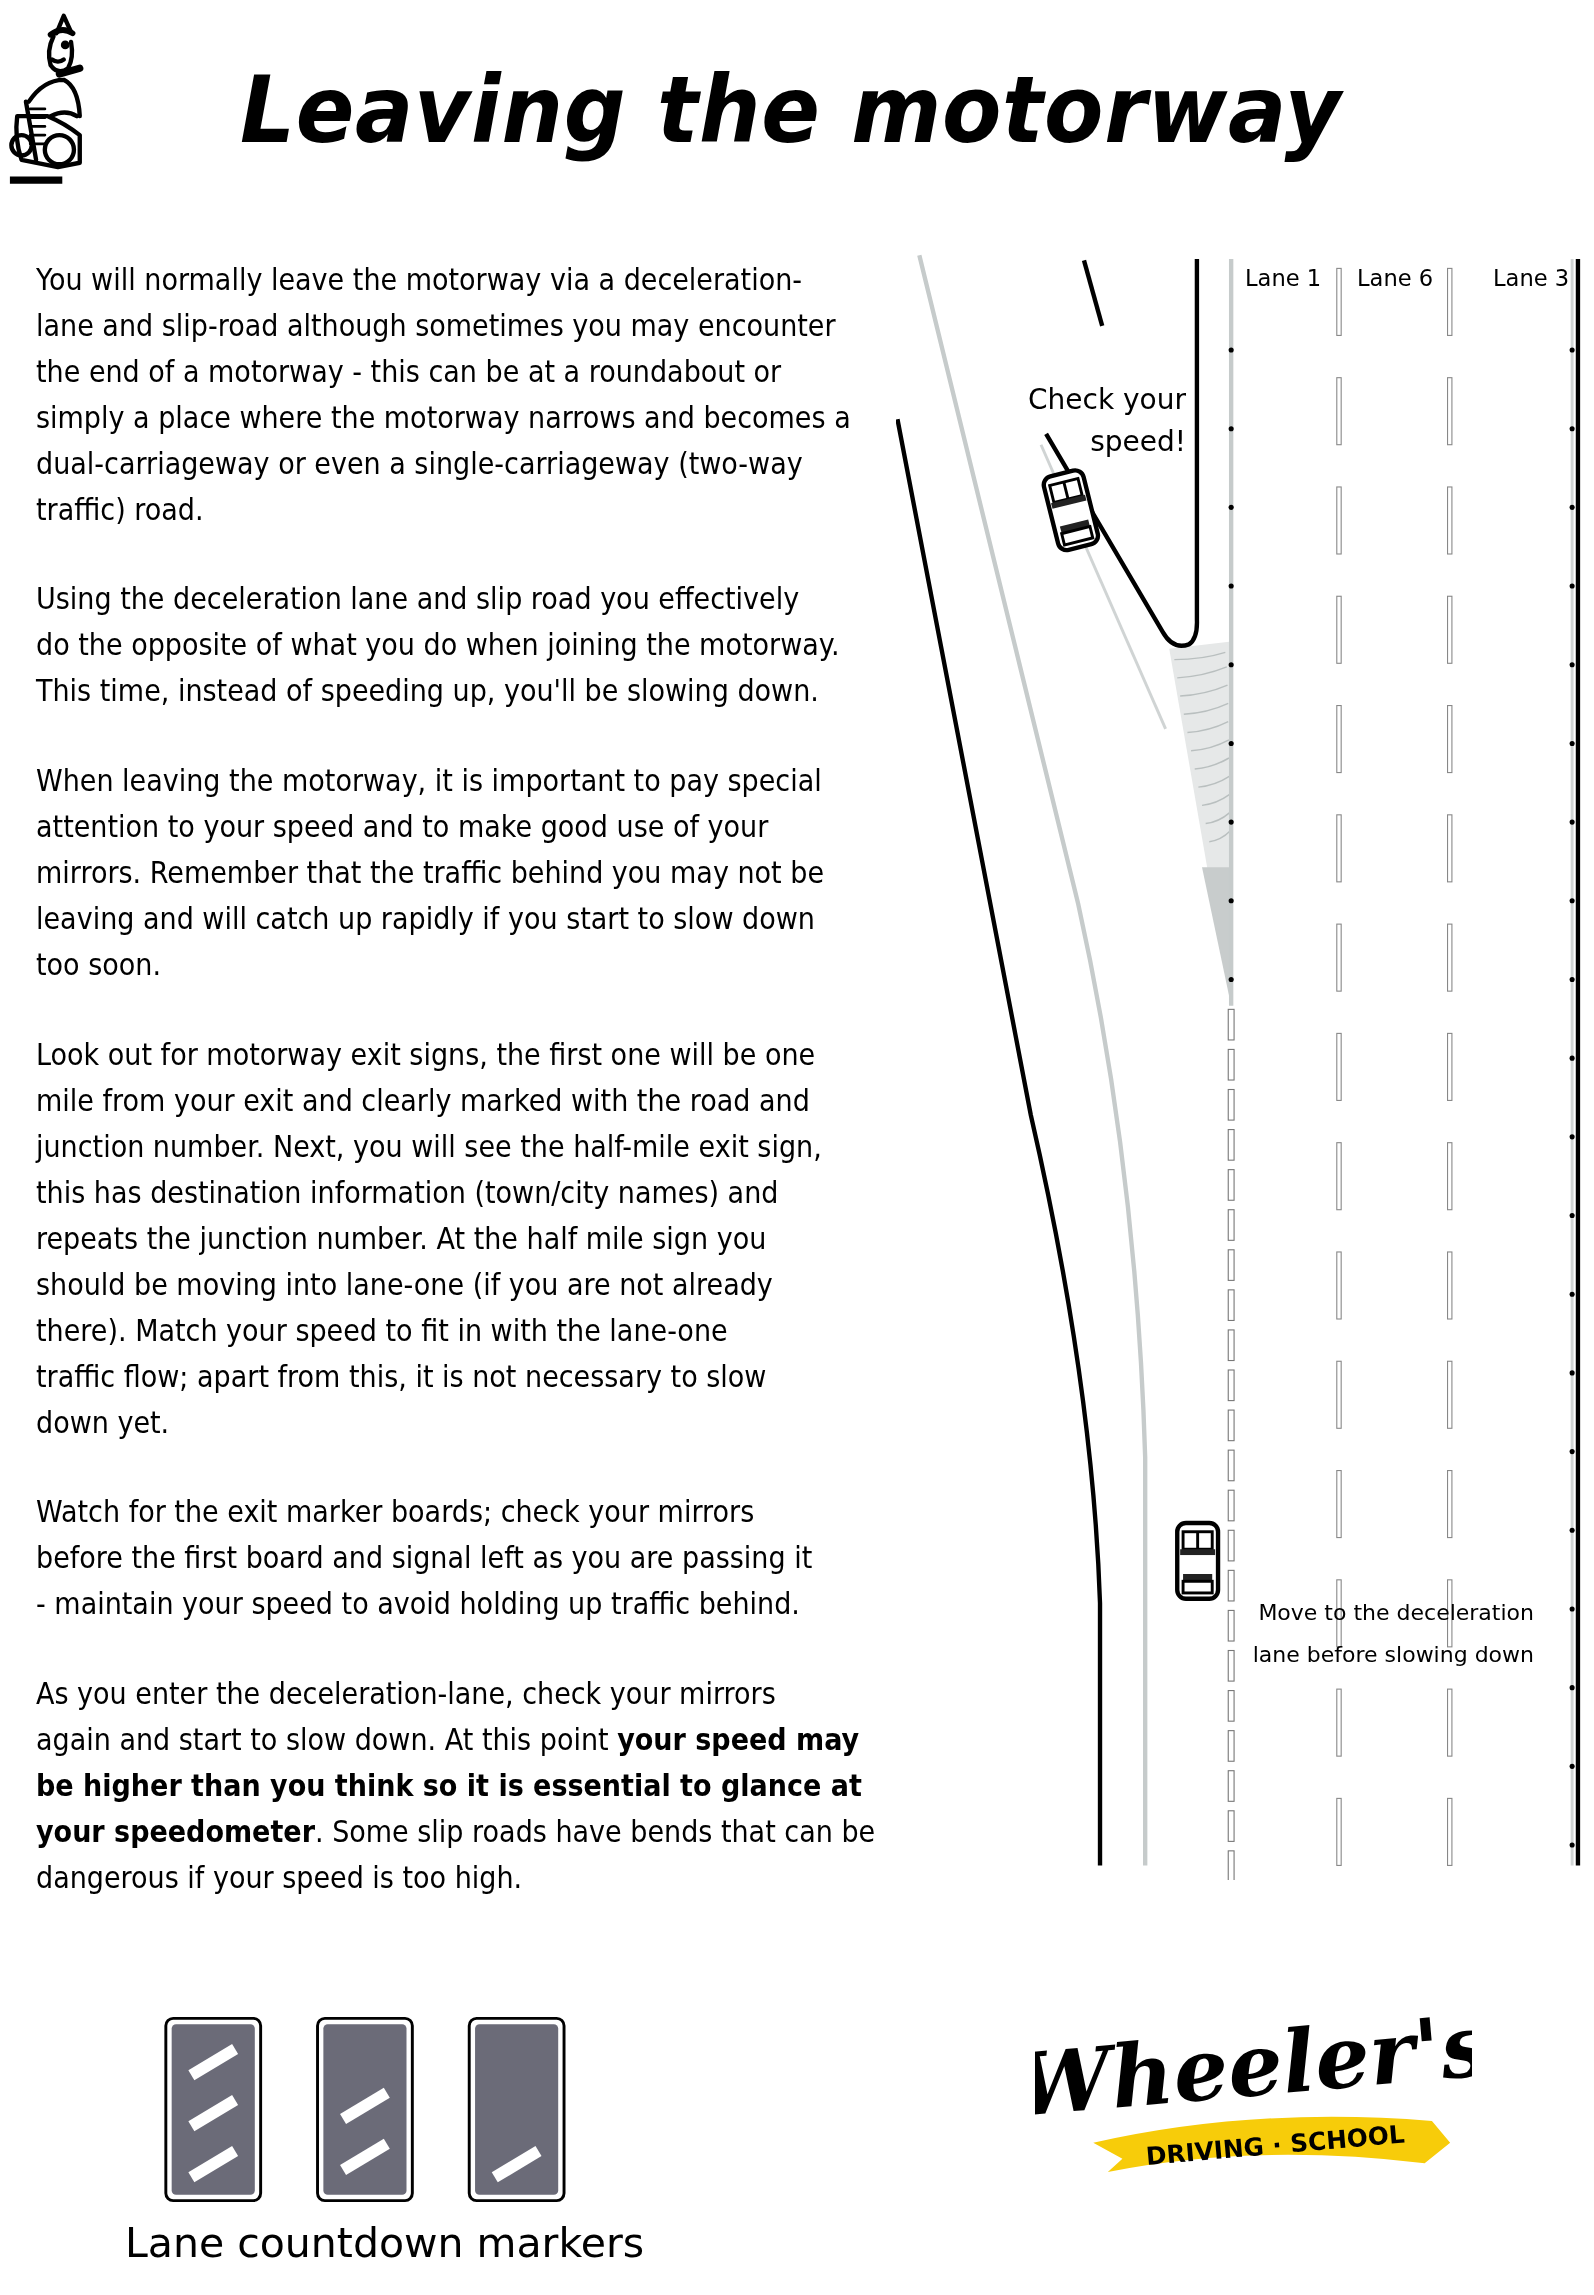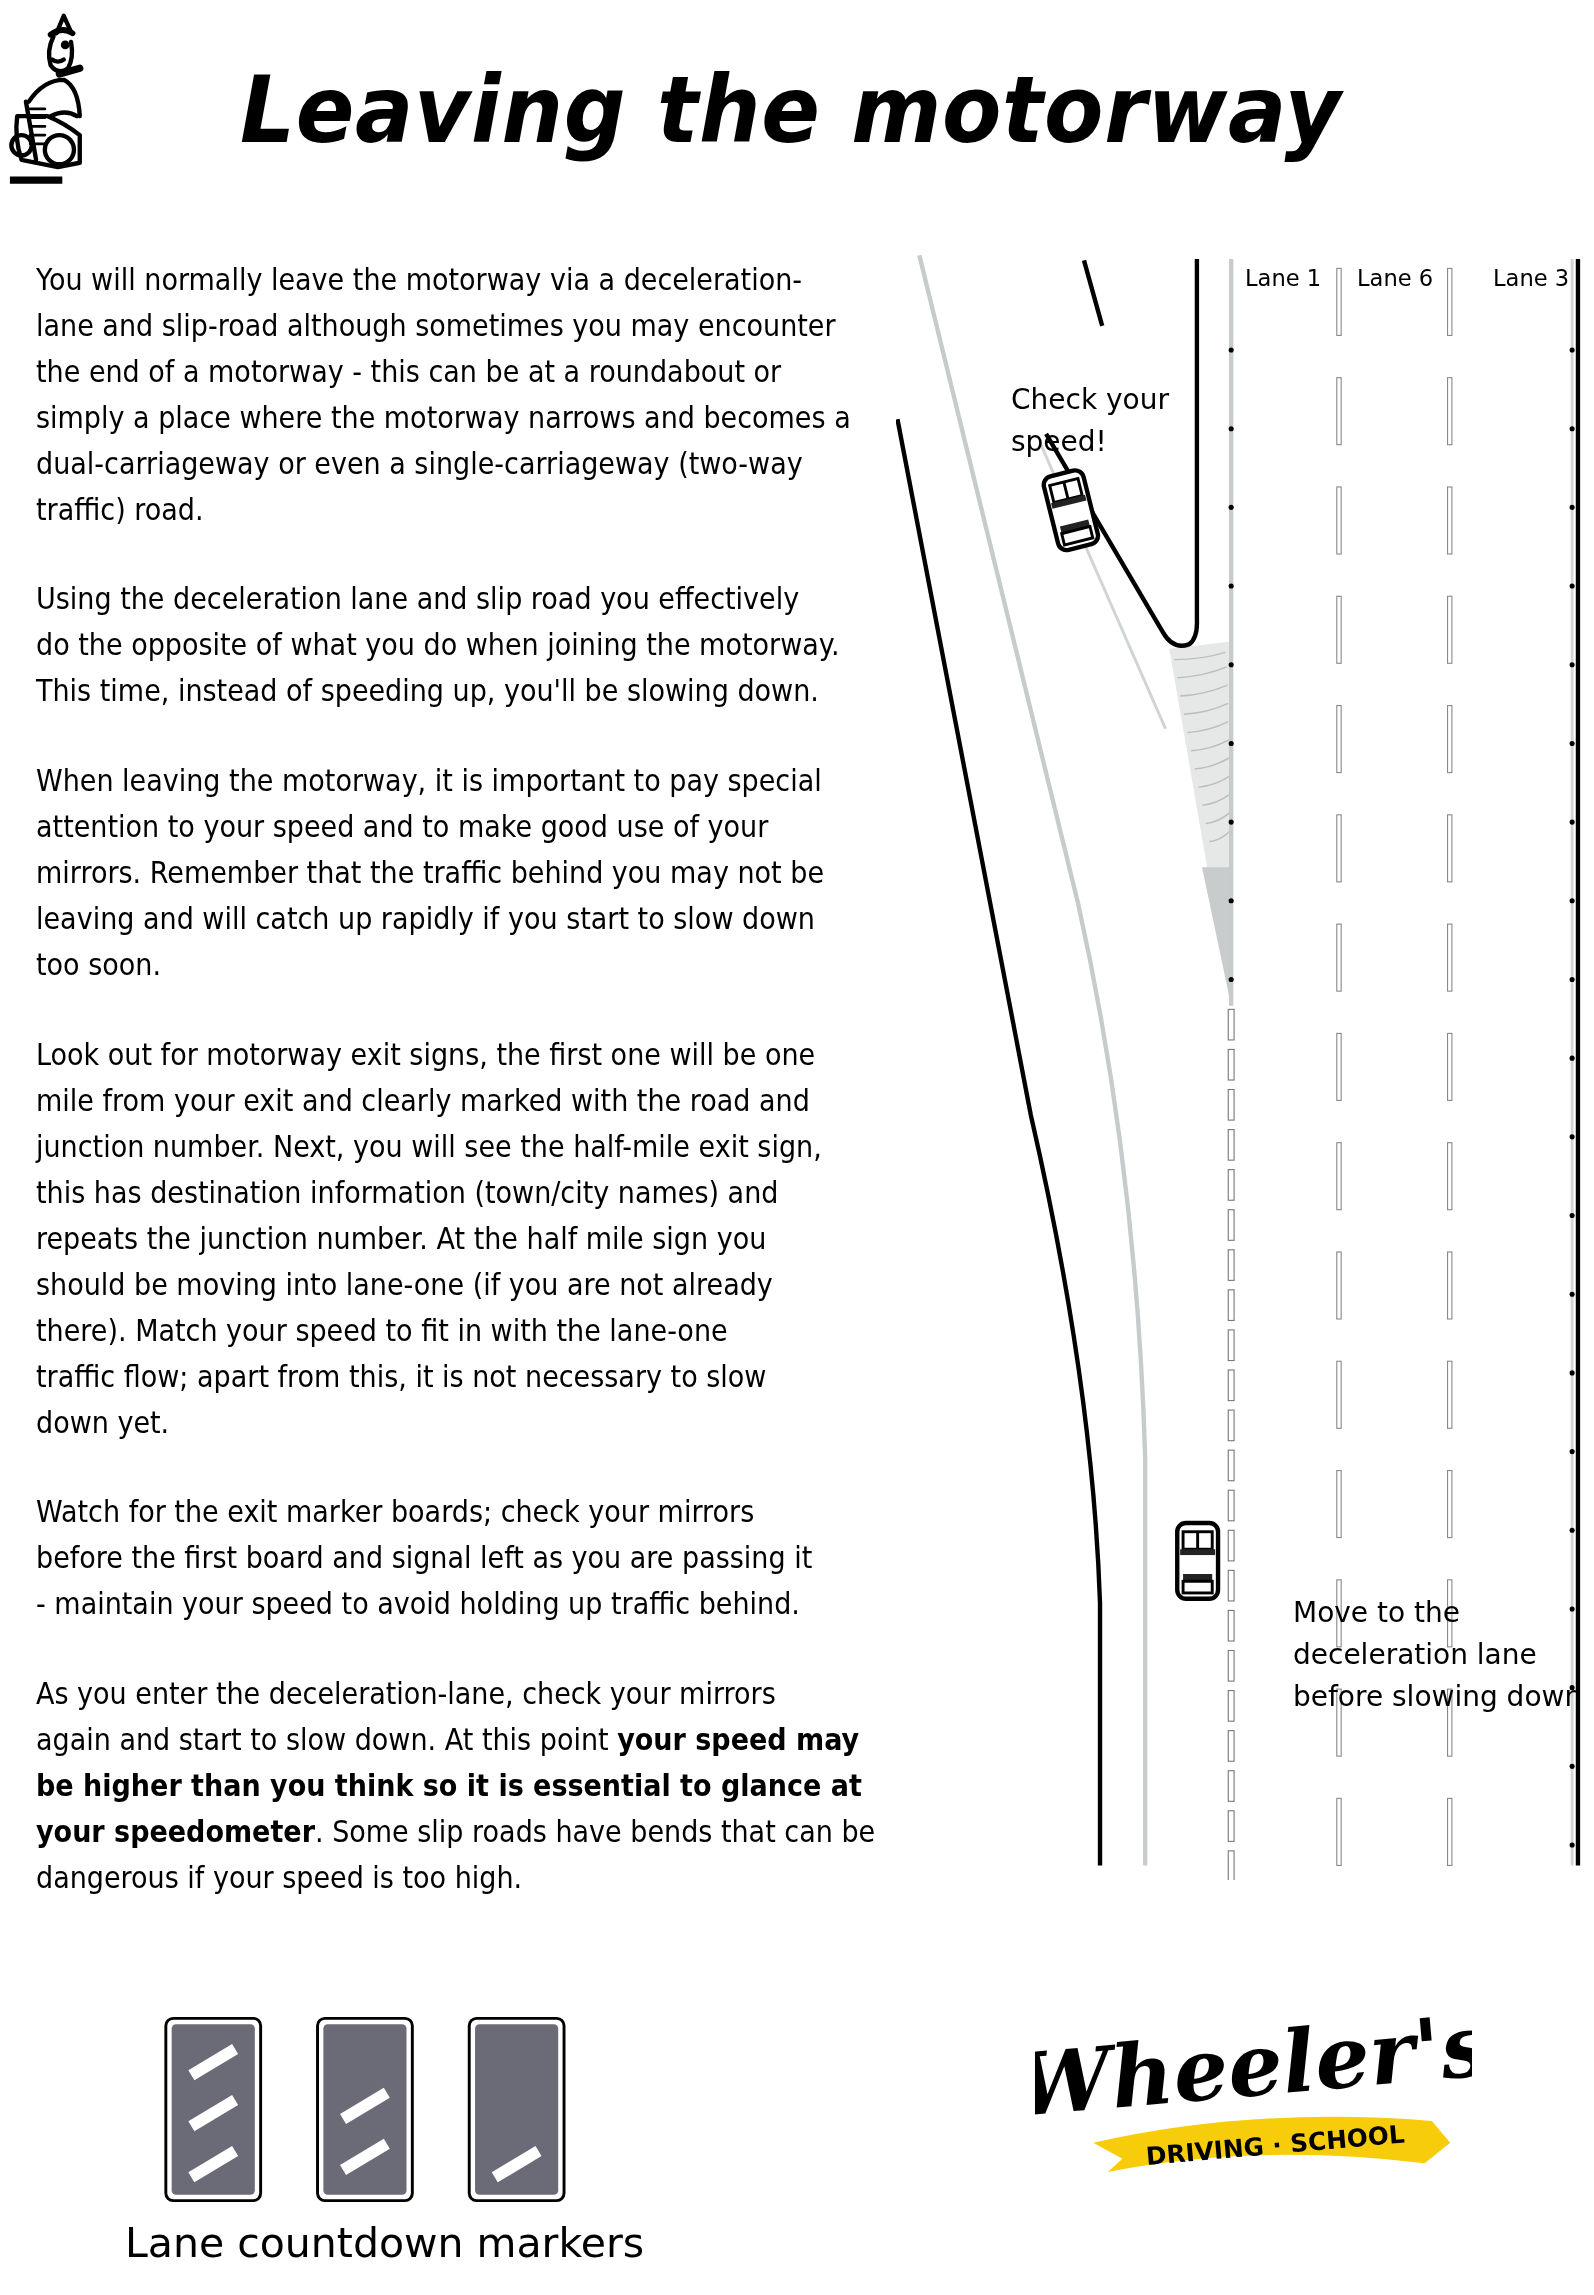--- a/index.html
+++ b/index.html
@@ -8,26 +8,26 @@
   .abs { position: absolute; }
   #mascot { left: 7.3px; top: 7.3px; width: 211px; height: 182px; }
   #title { left: 240px; top: 64px; font-size: 93px; font-weight: bold; font-style: italic;
            letter-spacing: 0.7px; line-height: 1; white-space: nowrap; transform: scaleX(0.93);
            transform-origin: left top; }
   .para { position: absolute; left: 36px; width: 918px; font-size: 30px; line-height: 46px;
           font-family: "DejaVu Sans", sans-serif; transform: scaleX(0.9); transform-origin: left top;
           width: 1020px; }
   .para b { font-weight: bold; }
   #diagram { left: 896px; top: 248px; width: 698px; height: 1632px; }
-  .diag-label { position: absolute; font-family: "DejaVu Sans", sans-serif; text-align: left; }
+  .diag-label { position: absolute; font-family: "DejaVu Sans", sans-serif; text-align: right; }
   #lane1 { left: 1245px; top: 265px; font-size: 22.6px; }
   #lane2 { left: 1357px; top: 265px; font-size: 22.6px; }
   #lane3 { left: 1469px; top: 265px; font-size: 22.6px; margin-left: 24px; }
   #check-speed { left: 1011px; top: 379px; width: 175px; font-size: 28px; line-height: 42px; }
-  #move-deceleration { left: 1293px; top: 1592px; width: 291px; font-size: 28px; line-height: 42px; }
+  #move-deceleration { left: 1243px; top: 1592px; width: 291px; font-size: 22px; line-height: 42px; }
   #markers { left: 160px; top: 2011px; width: 423px; height: 197px; }
   #markers-caption { left: 125px; top: 2219px; font-size: 41px; white-space: nowrap; }
   #logo { left: 1035px; top: 1997px; width: 437px; height: 175px; }
 </style>
 </head>
 <body>
 
 <svg id="mascot" class="abs" viewBox="0 0 290 250">
   <g fill="none" stroke="#000" stroke-width="6" stroke-linejoin="round" stroke-linecap="round">
 

